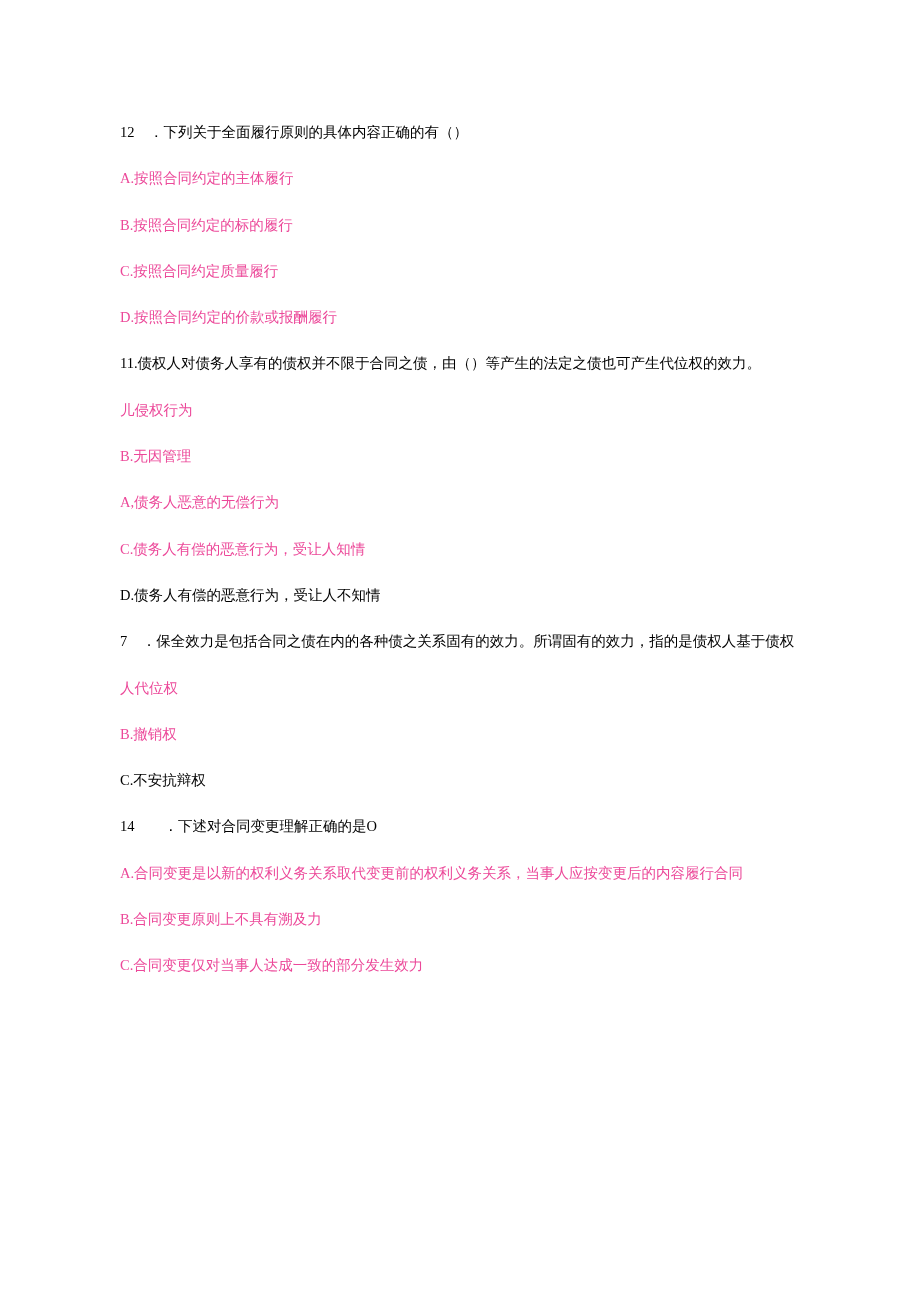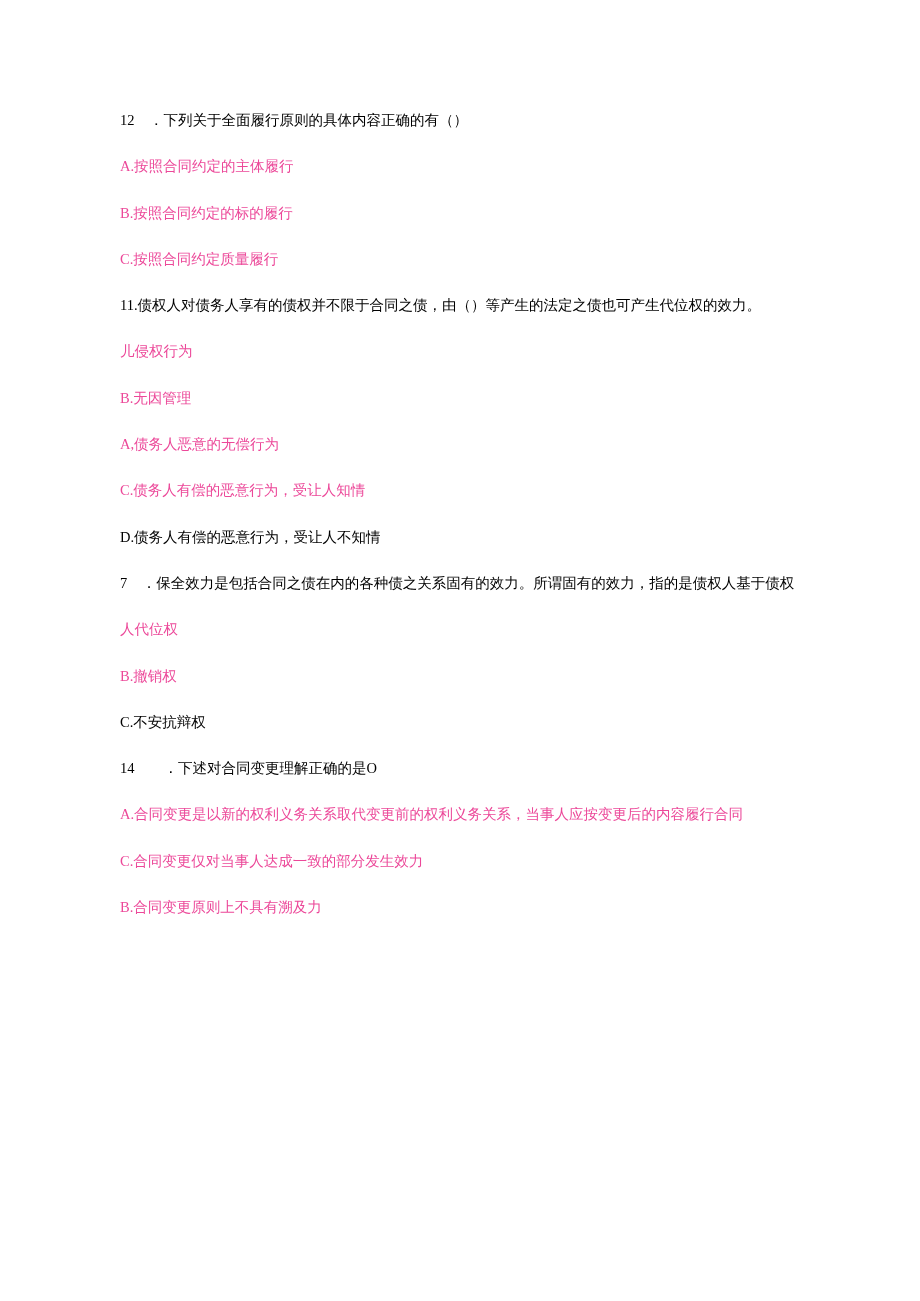--- a/index.html
+++ b/index.html
@@ -13,43 +13,45 @@
       padding: 110px 90px 80px 90px;
     }
     .line {
       font-size: 14.5px;
       line-height: 1.4;
       margin-bottom: 26px;
       color: #000000;
     }
     .indent {
       padding-left: 30px;
+      margin-top: 12px;
     }
     .red {
       color: #ec4899;
     }
     .continuation {
       padding-left: 0;
     }
   </style>
 </head>
 <body>
 
 <div class="page">
   <div class="line indent">12　．下列关于全面履行原则的具体内容正确的有（）</div>
   <div class="line indent red">A.按照合同约定的主体履行</div>
   <div class="line indent red">B.按照合同约定的标的履行</div>
   <div class="line indent red">C.按照合同约定质量履行</div>
+  <div class="line indent red">D.按照合同约定的价款或报酬履行</div>
   <div class="line indent">11.债权人对债务人享有的债权并不限于合同之债，由（）等产生的法定之债也可产生代位权的效力。</div>
   <div class="line indent red">儿侵权行为</div>
   <div class="line indent red">B.无因管理</div>
   <div class="line indent red">A,债务人恶意的无偿行为</div>
   <div class="line indent red">C.债务人有偿的恶意行为，受让人知情</div>
   <div class="line indent">D.债务人有偿的恶意行为，受让人不知情</div>
   <div class="line indent">7　．保全效力是包括合同之债在内的各种债之关系固有的效力。所谓固有的效力，指的是债权人基于债权</div>
   <div class="line indent red">人代位权</div>
   <div class="line indent red">B.撤销权</div>
   <div class="line indent">C.不安抗辩权</div>
   <div class="line indent">14　　．下述对合同变更理解正确的是O</div>
   <div class="line indent red">A.合同变更是以新的权利义务关系取代变更前的权利义务关系，当事人应按变更后的内容履行合同</div>
+  <div class="line indent red">B.合同变更原则上不具有溯及力</div>
   <div class="line indent red">C.合同变更仅对当事人达成一致的部分发生效力</div>
-  <div class="line indent red">B.合同变更原则上不具有溯及力</div>
 </div>
 
 </body></html>

